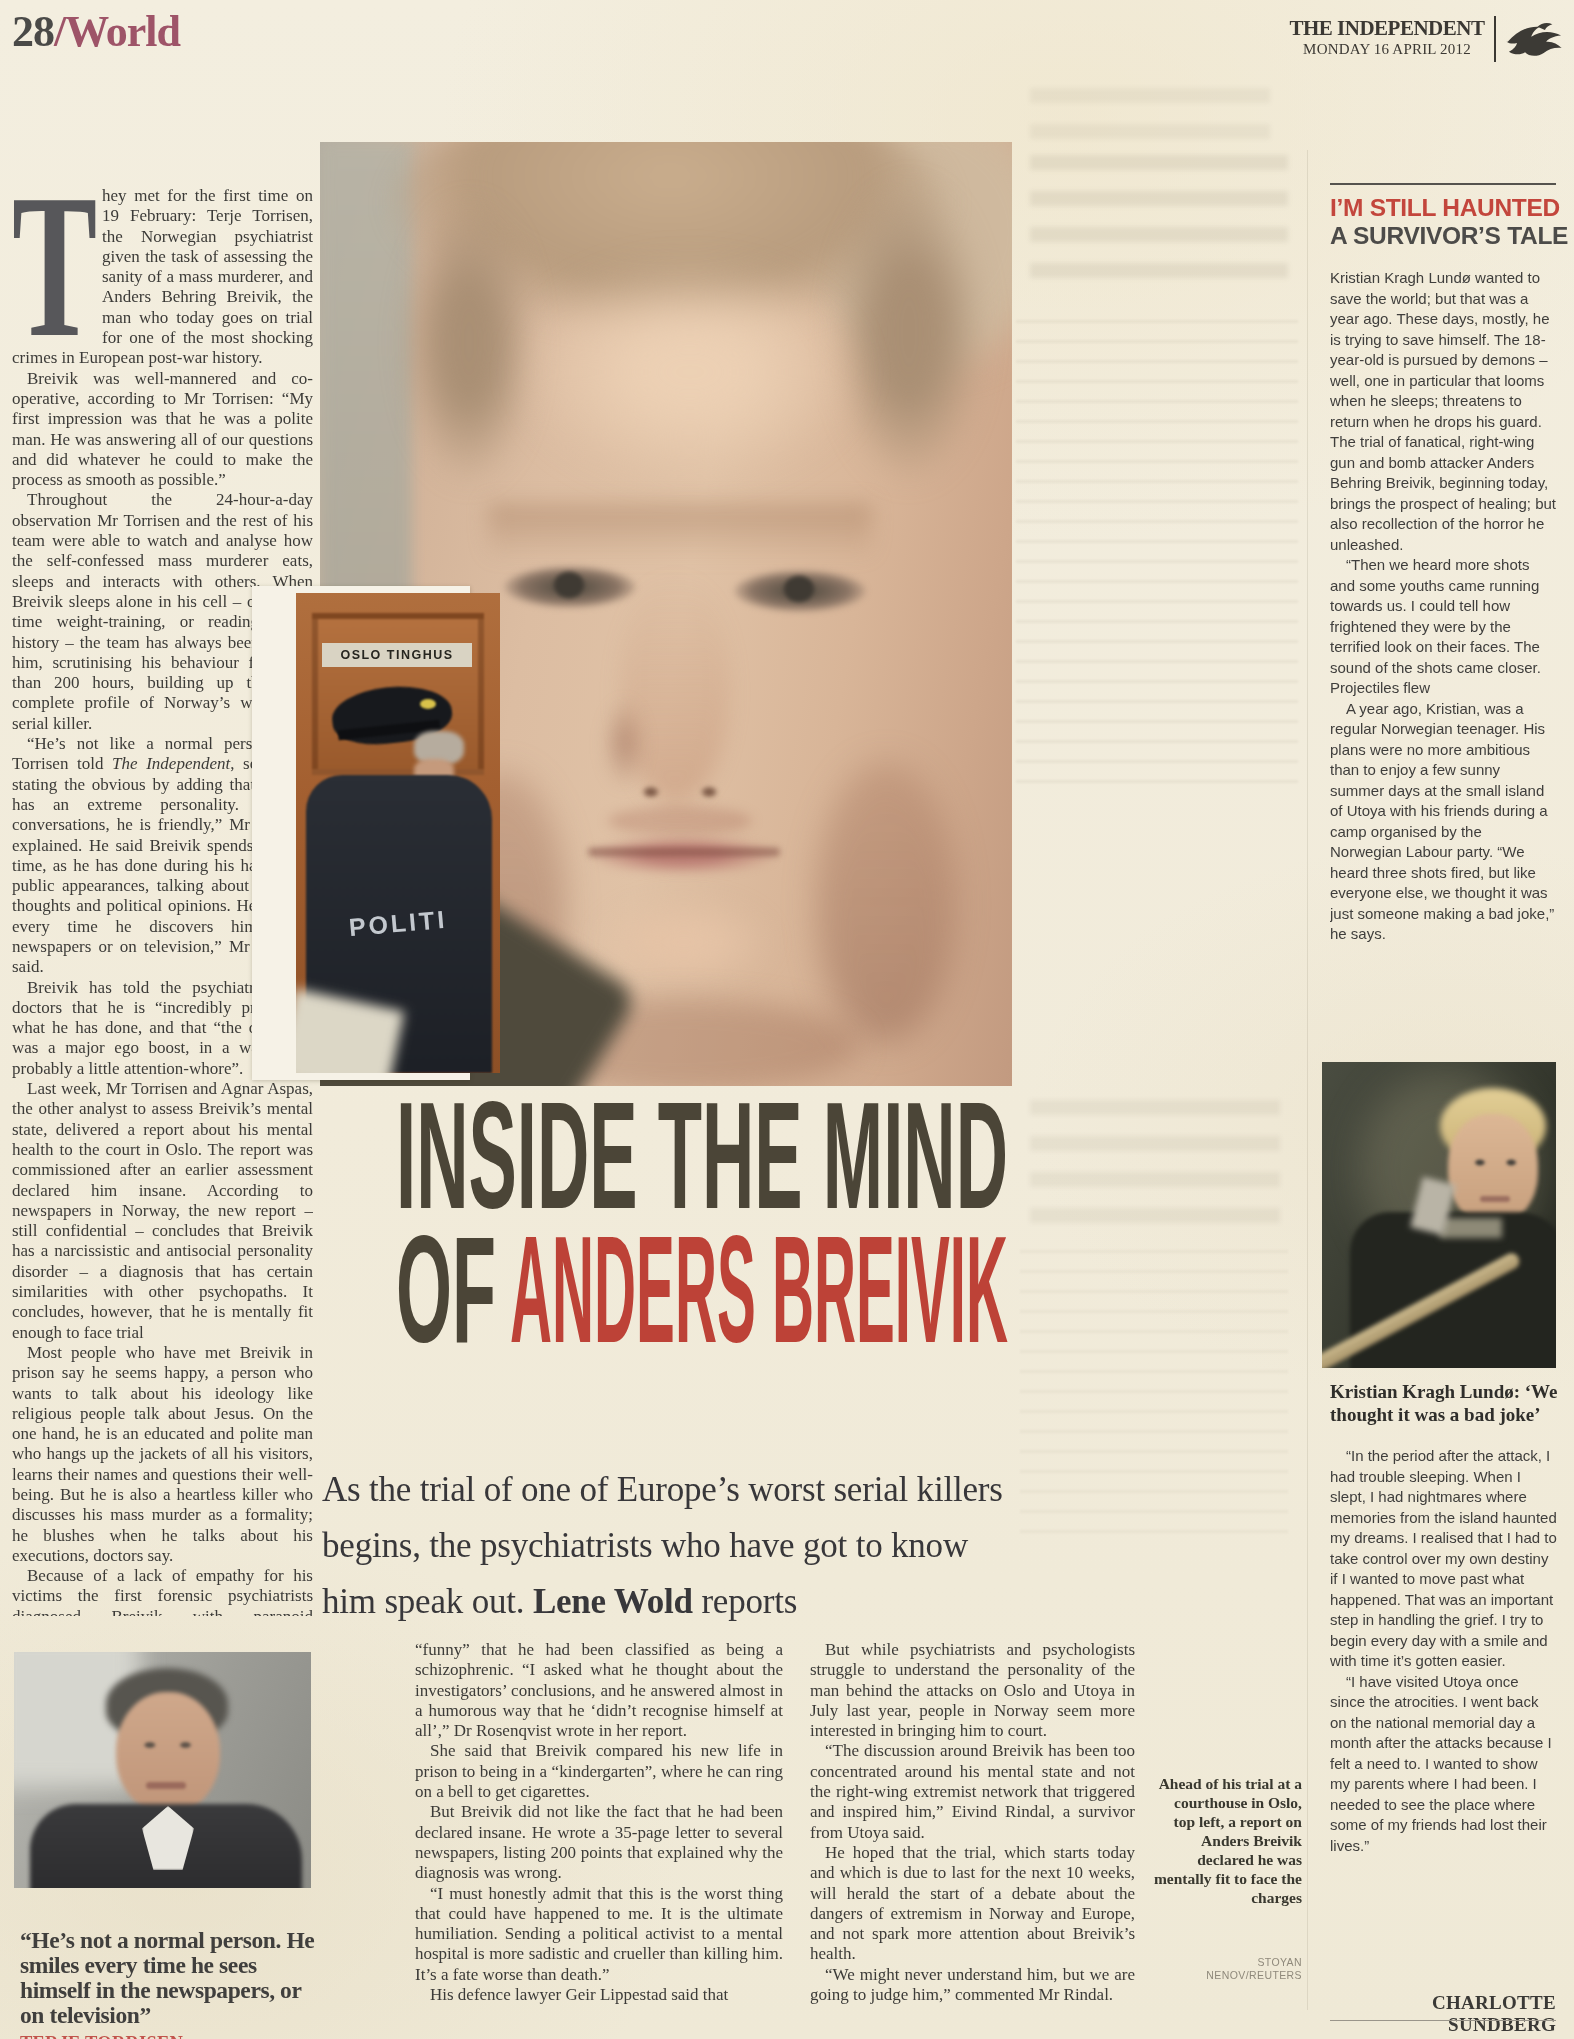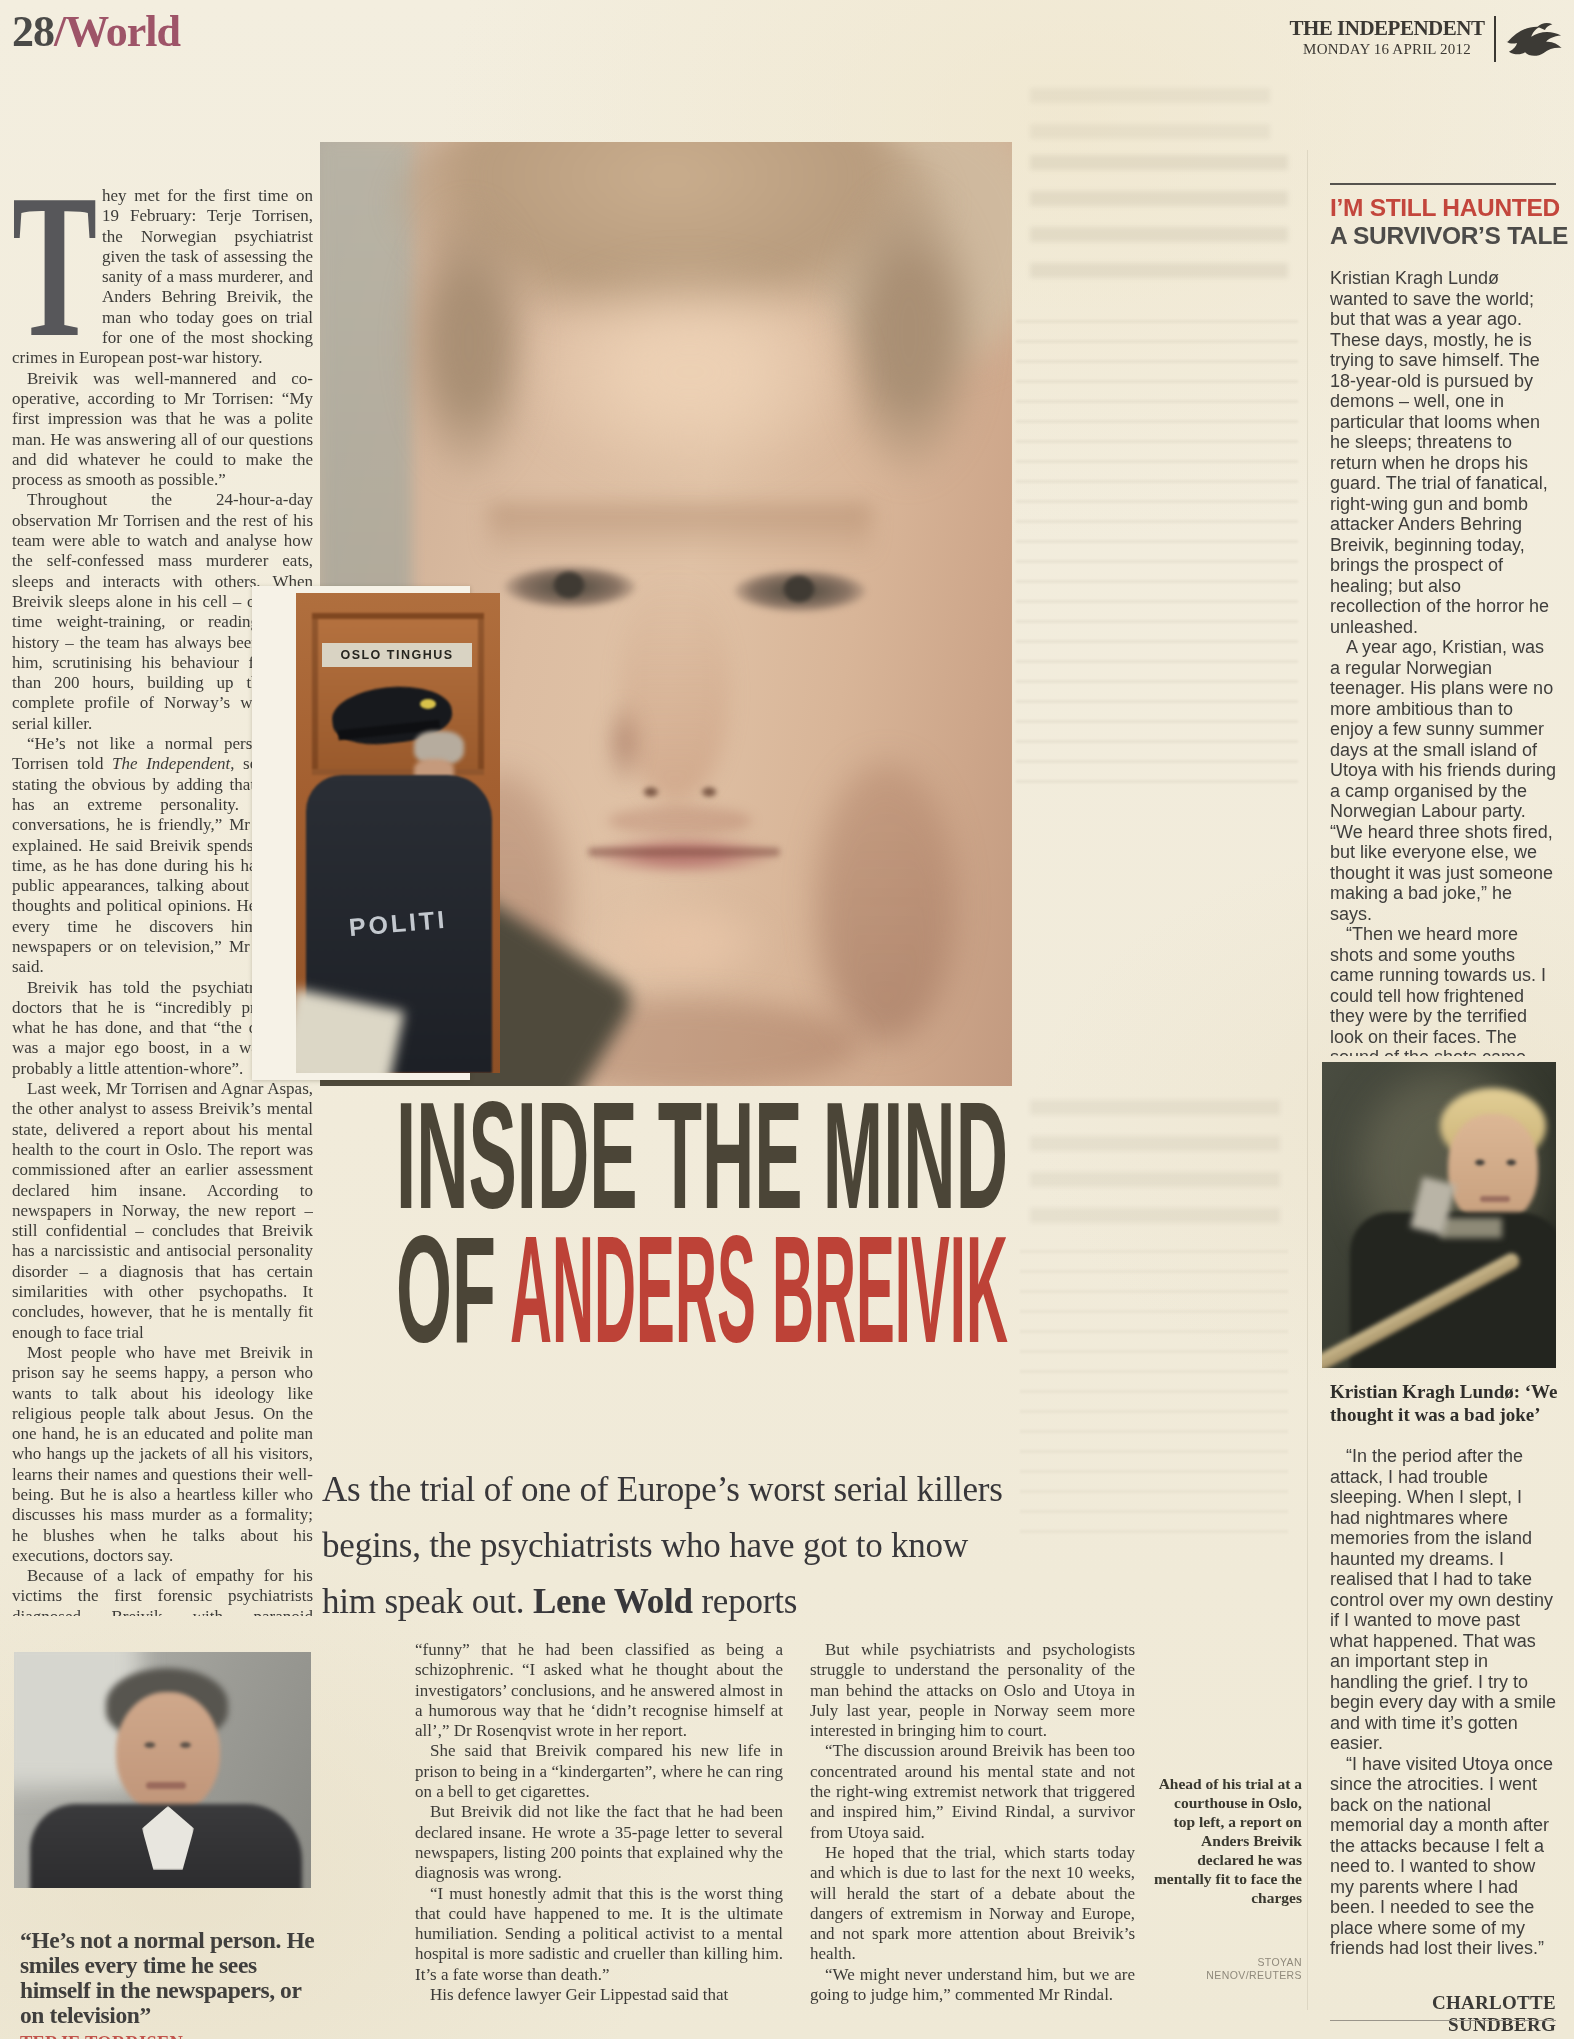--- a/index.html
+++ b/index.html
@@ -129,21 +129,21 @@
   .pullquote{left:20px;top:1892px;width:302px;margin-top:36px;}
   .pq-quote{font-weight:bold;font-size:23.5px;line-height:25px;letter-spacing:-0.4px;color:#403f3d;}
   .pq-name{margin-top:5px;font-weight:bold;font-size:18.5px;line-height:20px;color:#c2544c;letter-spacing:.2px;}
   .pq-role{margin-top:3px;font-style:italic;font-size:16.5px;line-height:19px;color:#3e3d3a;}
   
   .sb-rule1{left:1330px;top:183px;width:226px;height:2px;background:#55534e;}
   .sb-kicker{left:1330px;top:194px;width:230px;font-family:"Liberation Sans","DejaVu Sans",sans-serif;
     font-weight:bold;font-size:24.5px;line-height:27px;letter-spacing:-0.3px;color:#c3463c;white-space:nowrap;}
   .sb-title{left:1330px;top:222px;width:230px;font-family:"Liberation Sans","DejaVu Sans",sans-serif;
     font-weight:bold;font-size:24.5px;line-height:27px;letter-spacing:-0.3px;color:#4c4b49;white-space:nowrap;}
-  .sb-body{width:227px;font-family:"Liberation Sans","DejaVu Sans",sans-serif;font-size:18px;line-height:20.5px;
+  .sb-body{width:227px;font-family:"Liberation Sans","DejaVu Sans",sans-serif;font-size:15px;line-height:20.5px;
     color:#3f3e3c;text-align:left;overflow:hidden;}
   .sb-body p{margin:0;}
   .sb-body p.ind{text-indent:16px;}
   #sb-body1{left:1330px;top:268px;height:788px;}
   #sb-body2{left:1330px;top:1446px;height:544px;}
   #photo-kristian{left:1322px;top:1062px;width:234px;height:306px;overflow:hidden;
     background:linear-gradient(120deg,#4a4d41,#33362c 60%,#24261f);}
   .k-glow{left:36px;top:8px;width:180px;height:200px;border-radius:50%;background:rgba(210,200,160,.22);filter:blur(20px);}
   .k-hair{left:118px;top:26px;width:106px;height:76px;border-radius:50%;background:linear-gradient(#e3cf96,#c9b176);filter:blur(3px);}
   .k-face{left:126px;top:52px;width:90px;height:110px;border-radius:46%;background:linear-gradient(#dcb795,#c79f7d);filter:blur(2px);}
@@ -280,22 +280,22 @@
     <div class="pq-name">TERJE TORRISEN</div>
     <div class="pq-role">Psychiatrist who assessed Anders Breivik</div>
   </div>
 
   <div class="abs sb-rule1"></div>
   <div class="abs sb-kicker">I’M STILL HAUNTED</div>
   <div class="abs sb-title">A SURVIVOR’S TALE</div>
 
   <div id="sb-body1" class="abs sb-body">
     <p>Kristian Kragh Lundø wanted to save the world; but that was a year ago. These days, mostly, he is trying to save himself. The 18-year-old is pursued by demons – well, one in particular that looms when he sleeps; threatens to return when he drops his guard. The trial of fanatical, right-wing gun and bomb attacker Anders Behring Breivik, beginning today, brings the prospect of healing; but also recollection of the horror he unleashed.</p>
+    <p class="ind">“Then we heard more shots and some youths came running towards us. I could tell how frightened they were by the terrified look on their faces. The sound of the shots came closer. Projectiles flew</p>
     <p class="ind">A year ago, Kristian, was a regular Norwegian teenager. His plans were no more ambitious than to enjoy a few sunny summer days at the small island of Utoya with his friends during a camp organised by the Norwegian Labour party. “We heard three shots fired, but like everyone else, we thought it was just someone making a bad joke,” he says.</p>
-    <p class="ind">“Then we heard more shots and some youths came running towards us. I could tell how frightened they were by the terrified look on their faces. The sound of the shots came closer. Projectiles flew</p>
   </div>
 
   <div id="photo-kristian" class="abs">
     <div class="abs k-glow"></div>
     <div class="abs k-hair"></div>
     <div class="abs k-face"></div>
     <div class="abs k-eyes"></div>
     <div class="abs k-mouth"></div>
     <div class="abs k-body"></div>
     <div class="abs k-collar"></div>

